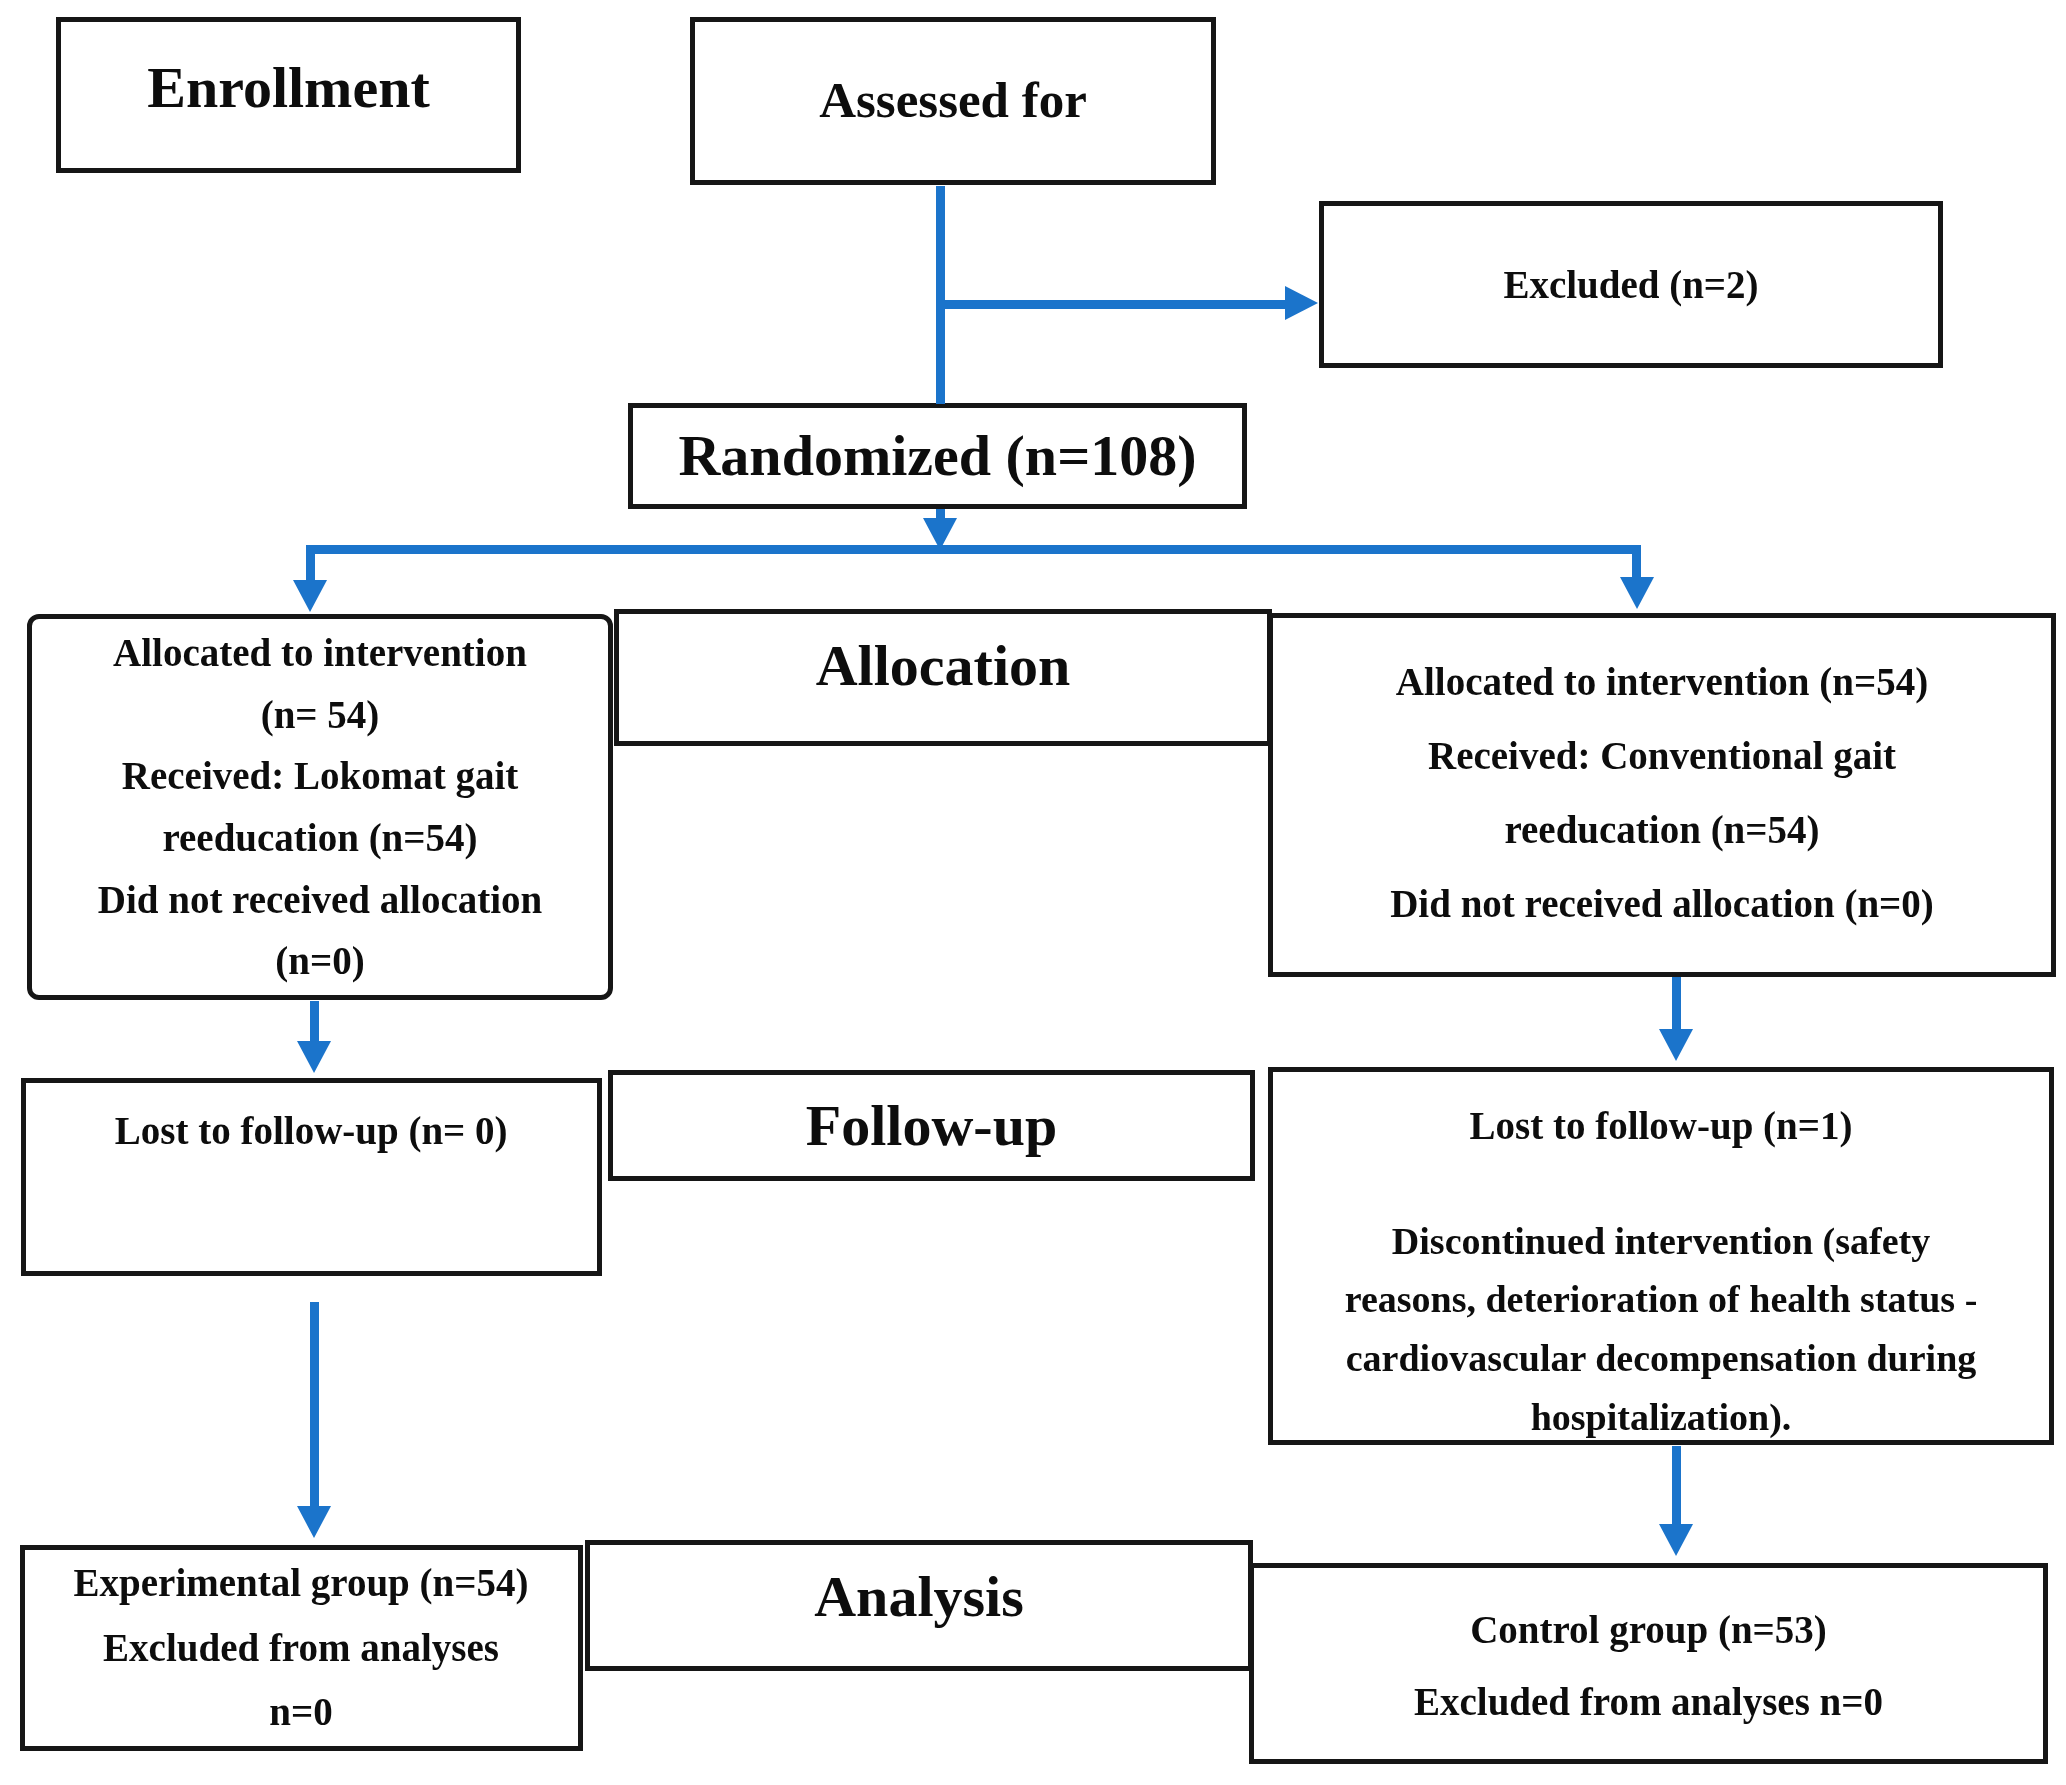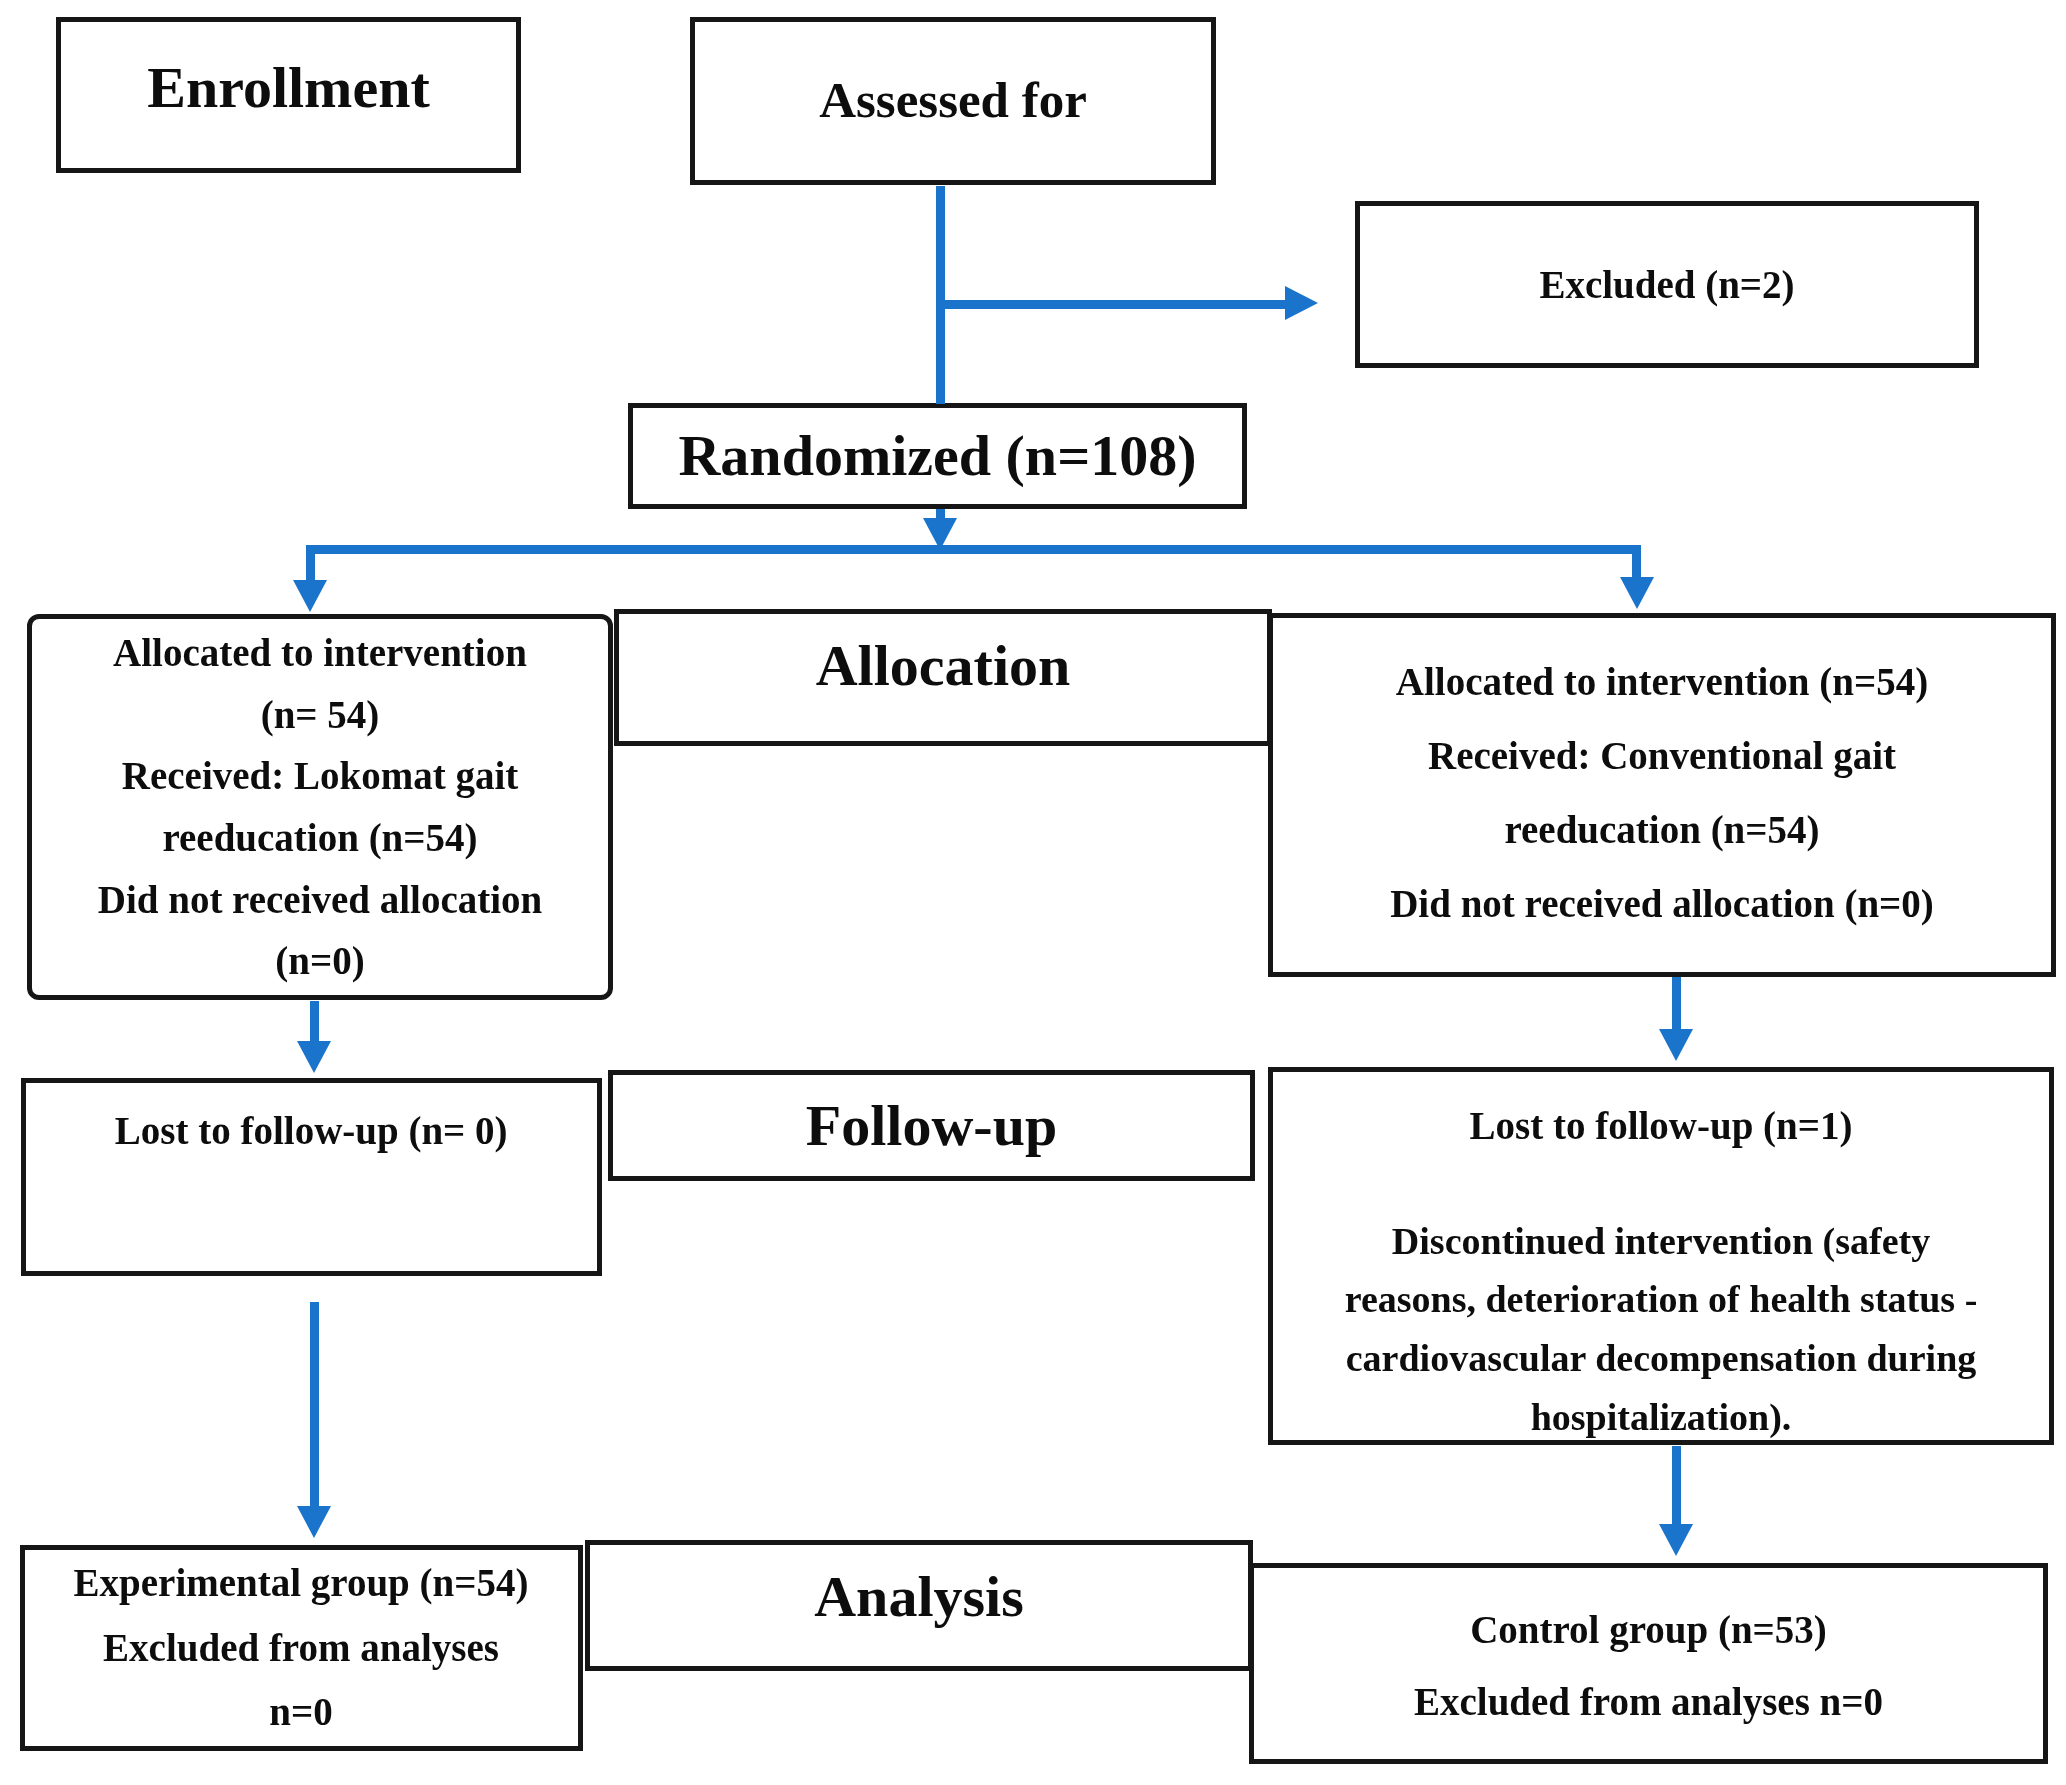--- a/index.html
+++ b/index.html
@@ -22,21 +22,21 @@
     text-align:center;
     font-weight:bold;
   }
   .line{white-space:nowrap;}
   .hdr{font-size:58px;line-height:1.3;}
   .body-txt{font-size:39px;}
 
   
   #enrollment{left:56px;top:17px;width:465px;height:156px;padding-bottom:14px;}
   #assessed{left:690px;top:17px;width:526px;height:168px;font-size:51px;line-height:1.6;}
-  #excluded{left:1319px;top:201px;width:624px;height:167px;line-height:1.72;margin-left:36px;}
+  #excluded{left:1319px;top:201px;width:624px;height:167px;line-height:1.72;}
   #randomized{left:628px;top:403px;width:619px;height:106px;}
   #alloc-header{left:614px;top:609px;width:658px;height:137px;padding-bottom:24px;}
   #alloc-left{left:27px;top:614px;width:586px;height:386px;line-height:1.58;border-radius:12px;}
   #alloc-right{left:1268px;top:613px;width:788px;height:364px;line-height:1.9;justify-content:flex-start;padding-top:27px;}
   #fu-left{left:20.7px;top:1078px;width:581px;height:198px;justify-content:flex-start;padding-top:17px;line-height:1.6;text-align:center;}
   #fu-header{left:608px;top:1070px;width:647px;height:111px;}
   #fu-right{left:1268px;top:1067px;width:786px;height:378px;justify-content:flex-start;padding-top:25px;}
   #fu-right .lost{line-height:1.5;margin-bottom:56px;}
   #fu-right .disc{font-size:38px;line-height:1.55;}
   #analysis-header{left:585px;top:1540px;width:668px;height:131px;padding-bottom:18px;}

